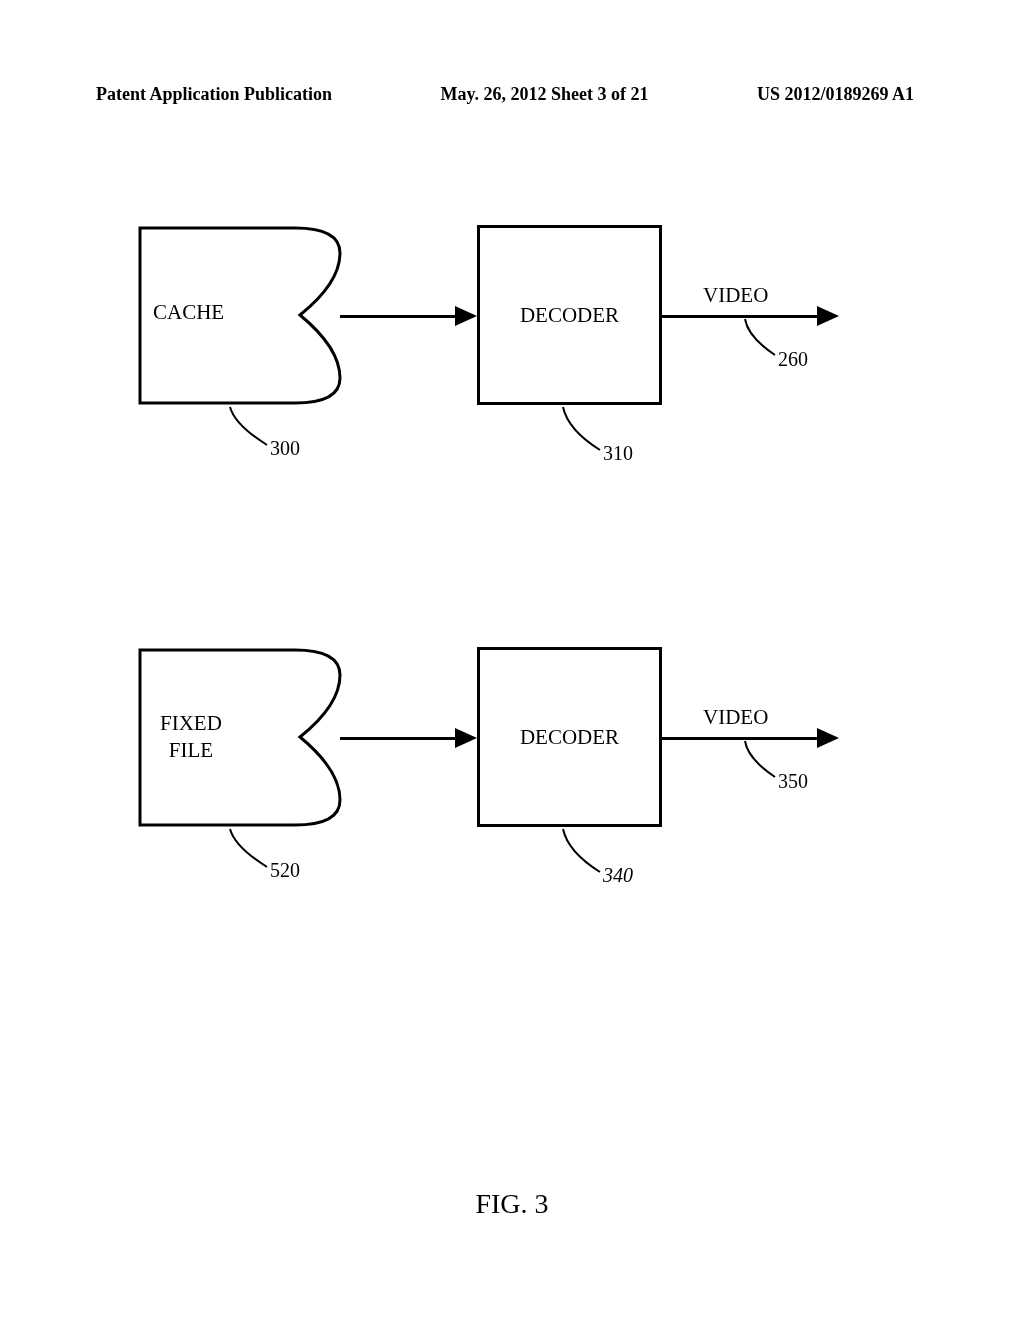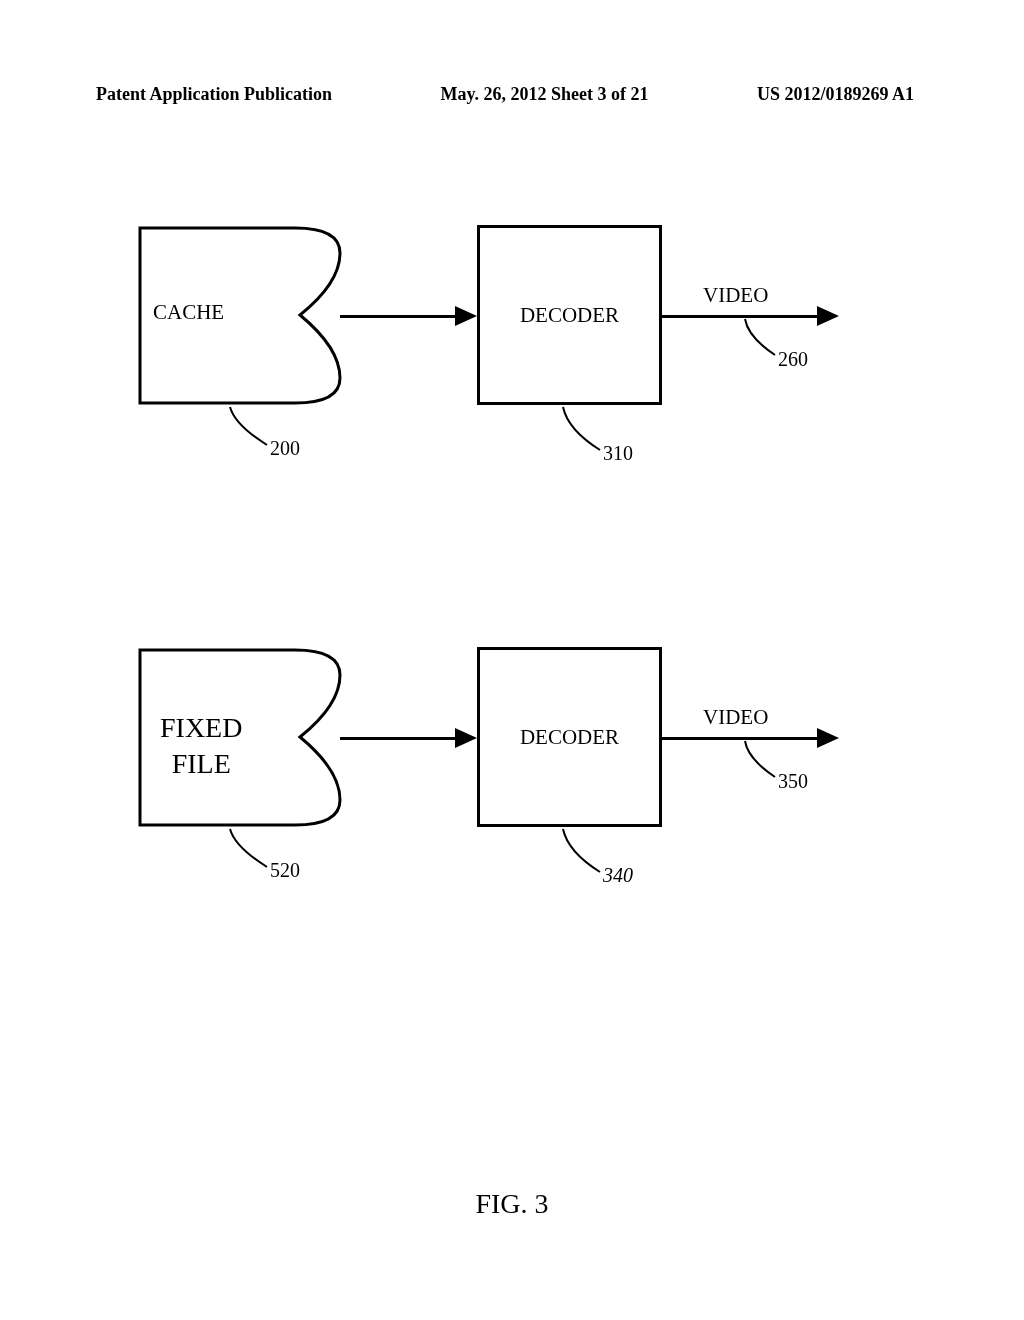--- a/index.html
+++ b/index.html
@@ -100,36 +100,36 @@
     <span>DECODER</span>
   </div>
 
   <div class="arrow-line" style="left:662px; top:210px; width:160px;"></div>
   <div class="arrow-head" style="left:817px; top:201px;"></div>
   <div class="video-label" style="left:703px; top:178px;">VIDEO</div>
 
   <svg style="position:absolute; left:225px; top:300px; width:50px; height:45px;">
     <path d="M 5 2 Q 10 20 42 40" fill="none" stroke="black" stroke-width="2"></path>
   </svg>
-  <div class="ref-label" style="left:270px; top:332px;">200</div>
+  <div class="ref-label" style="left:270px; top:332px;">300</div>
 
   <svg style="position:absolute; left:558px; top:300px; width:50px; height:50px;">
     <path d="M 5 2 Q 10 25 42 45" fill="none" stroke="black" stroke-width="2"></path>
   </svg>
   <div class="ref-label" style="left:603px; top:337px;">310</div>
 
   <svg style="position:absolute; left:740px; top:212px; width:40px; height:42px;">
     <path d="M 5 2 Q 8 20 35 38" fill="none" stroke="black" stroke-width="2"></path>
   </svg>
   <div class="ref-label" style="left:778px; top:243px;">260</div>
 
   <svg class="storage-curve" style="left:135px; top:540px; width:210px; height:185px;">
     <path d="M 5 5 L 160 5 Q 205 5 205 30 Q 205 60 165 92 Q 205 125 205 155 Q 205 180 160 180 L 5 180 Z" fill="white" stroke="black" stroke-width="3"></path>
   </svg>
-  <div style="position:absolute; left:160px; top:605px; font-size:28px; text-align:center; white-space:pre-line; line-height:1.3;">FIXED
+  <div style="position:absolute; left:160px; top:605px; font-size:21px; text-align:center; white-space:pre-line; line-height:1.3;">FIXED
 FILE</div>
 
   <div class="arrow-line" style="left:340px; top:632px; width:120px;"></div>
   <div class="arrow-head" style="left:455px; top:623px;"></div>
 
   <div class="rect-box" style="left:477px; top:542px; width:185px; height:180px;">
     <span>DECODER</span>
   </div>
 
   <div class="arrow-line" style="left:662px; top:632px; width:160px;"></div>

